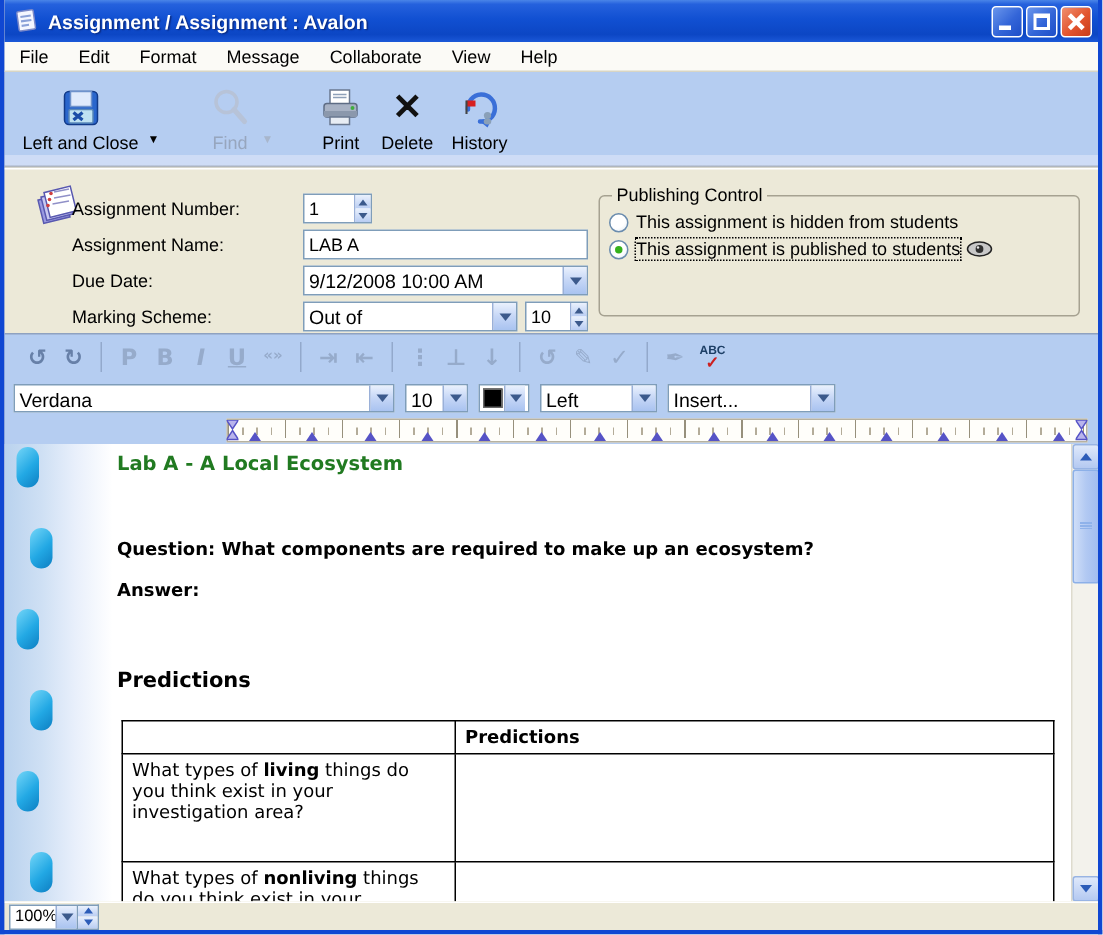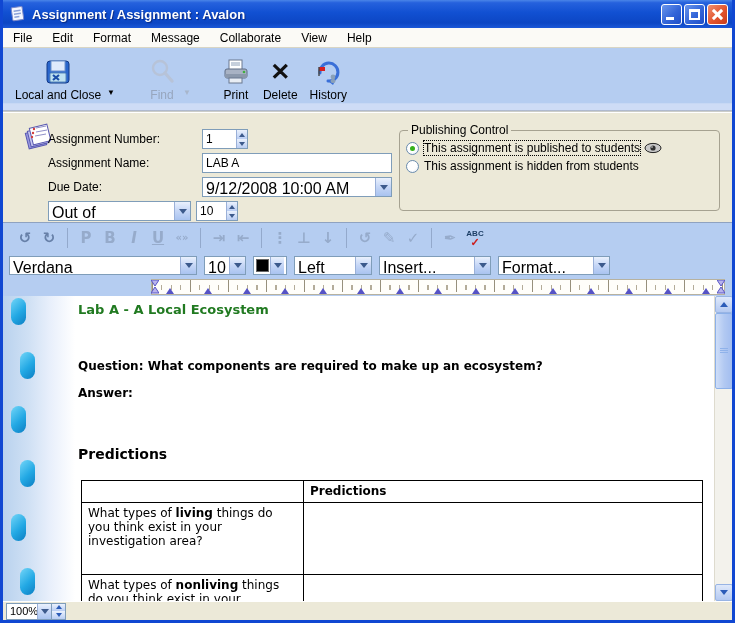--- a/index.html
+++ b/index.html
@@ -39,21 +39,21 @@
   .x-icon { font-size:24px; font-weight:bold; color:#111; line-height:26px; }
 
   
   .formarea { position:absolute; top:112px; left:0; width:729px; height:110px; background:#ece9d8; border-top:1px solid #fff; }
   .form-icon { position:absolute; left:20px; top:8px; }
   .form-rows { position:absolute; left:45px; top:16px; }
   .form-row { display:flex; align-items:center; height:20px; margin-bottom:4px; }
   .form-label { width:154px; font-size:12px; color:#000; }
   .field { display:inline-flex; align-items:stretch; border:1px solid #7f9db9; background:#fff; height:20px; }
   .field input { border:none; outline:none; font-size:12px; font-family:"Liberation Sans",sans-serif; padding:0 3px; width:100%; background:transparent; }
-  .combo-text { font-size:16px; padding:2px 3px 0 3px; flex:1; white-space:nowrap; overflow:hidden; }
+  .combo-text { font-size:13px; padding:2px 3px 0 3px; flex:1; white-space:nowrap; overflow:hidden; }
   .drop-btn { width:16px; background:linear-gradient(180deg,#eaf1fd 0%,#c5d6f6 50%,#a9c3f0 100%);
     border-left:1px solid #9ab0d8; display:flex; align-items:center; justify-content:center; }
   .chev { width:0; height:0; border-left:4px solid transparent; border-right:4px solid transparent; border-top:5px solid #3c5a8c; }
   .spin { width:15px; display:flex; flex-direction:column; border-left:1px solid #9ab0d8; }
   .spin button { flex:1; border:none; background:linear-gradient(180deg,#eaf1fd,#b9cdf3); display:flex; align-items:center; justify-content:center; padding:0; }
   .spin .up::after { content:""; border-left:3px solid transparent; border-right:3px solid transparent; border-bottom:4px solid #3c5a8c; }
   .spin .dn::after { content:""; border-left:3px solid transparent; border-right:3px solid transparent; border-top:4px solid #3c5a8c; }
 
   .pub-group { position:absolute; left:396px; top:10px; width:321px; height:88px;
     border:1px solid #a6a291; border-radius:4px; padding:4px 4px 0 6px; }
@@ -171,21 +171,21 @@
   <div class="toolbar">
     <div class="tb-btn">
       <span class="ico">
         <svg width="30" height="30" viewBox="0 0 30 30">
           <rect x="4" y="4" width="22" height="22" rx="3" fill="#2a66cc" stroke="#123a88"></rect>
           <rect x="8" y="4" width="14" height="10" fill="#dfeafc" stroke="#6f93cc"></rect>
           <rect x="7" y="16" width="16" height="9" rx="1" fill="#bfe2f2" stroke="#5a88b8"></rect>
           <path d="M10 18 L16 23 M16 18 L10 23" stroke="#1b4ea8" stroke-width="2.2"></path>
         </svg>
       </span>
-      <span class="tb-label">Local and Close</span>
+      <span class="tb-label">Left and Close</span>
     </div>
     <span class="tb-caret">▼</span>
     <div class="tb-btn disabled" style="margin-left:18px">
       <span class="ico">
         <svg width="30" height="30" viewBox="0 0 30 30">
           <circle cx="13" cy="11" r="7" fill="none" stroke="#b7c3d8" stroke-width="2.4"></circle>
           <line x1="18" y1="16" x2="25" y2="24" stroke="#b7c3d8" stroke-width="3.4" stroke-linecap="round"></line>
         </svg>
       </span>
       <span class="tb-label">Find</span>
@@ -257,50 +257,51 @@
       <div class="form-row">
         <span class="form-label">Due Date:</span>
         <span class="field" style="width:190px">
           <span class="combo-text">9/12/2008 10:00 AM</span>
           <span class="drop-btn">
               <span class="chev"></span>
             </span>
         </span>
       </div>
       <div class="form-row">
+        <span class="form-label">Marking Scheme:</span>
         <span class="field" style="width:143px">
           <span class="combo-text">Out of</span>
           <span class="drop-btn">
               <span class="chev"></span>
             </span>
         </span>
         <span class="field" style="width:42px; margin-left:5px">
           <input value="10" style="">
           <span class="spin">
             <button class="up"></button>
             <button class="dn"></button>
           </span>
         </span>
       </div>
     </div>
 
     <fieldset class="pub-group">
       <legend>Publishing Control</legend>
+      <div class="radio-row">
+        <span class="radio"></span>
+        <span class="radio-label">This assignment is hidden from students</span>
+      </div>
       <div class="radio-row">
         <span class="radio sel"></span>
         <span class="radio-label focused">This assignment is published to students</span>
         <svg class="eye" width="18" height="12" viewBox="0 0 18 12">
           <ellipse cx="9" cy="6" rx="8" ry="4.6" fill="#c8c8c8" stroke="#222"></ellipse>
           <circle cx="9" cy="6" r="2.6" fill="#303030"></circle>
           <circle cx="8" cy="5" r="0.8" fill="#e8e8e8"></circle>
         </svg>
-      </div>
-      <div class="radio-row">
-        <span class="radio"></span>
-        <span class="radio-label">This assignment is hidden from students</span>
       </div>
     </fieldset>
   </div>
 
   <div class="fmtbar">
     <span class="fi en">↺</span>
     <span class="fi en">↻</span>
     <span class="fsep"></span>
     <span class="fi">P</span>
     <span class="fi">B</span>
@@ -320,21 +321,21 @@
     <span class="fi">✓</span>
     <span class="fsep"></span>
     <span class="fi">✒</span>
     <span class="spell">
       <span class="abc">ABC</span>
       <span class="chk">✓</span>
     </span>
   </div>
 
   <div class="fontbar">
-    <span class="field" style="width:188px">
+    <span class="field" style="width:254px">
       <span class="combo-text">Verdana</span>
       <span class="drop-btn">
           <span class="chev"></span>
         </span>
     </span>
     <span class="field" style="width:42px">
       <span class="combo-text">10</span>
       <span class="drop-btn">
           <span class="chev"></span>
         </span>
@@ -346,26 +347,20 @@
         </span>
     </span>
     <span class="field" style="width:78px">
       <span class="combo-text">Left</span>
       <span class="drop-btn">
           <span class="chev"></span>
         </span>
     </span>
     <span class="field" style="width:112px">
       <span class="combo-text">Insert...</span>
-      <span class="drop-btn">
-          <span class="chev"></span>
-        </span>
-    </span>
-    <span class="field" style="width:112px">
-      <span class="combo-text">Format...</span>
       <span class="drop-btn">
           <span class="chev"></span>
         </span>
     </span>
   </div>
 
   <div class="rulerbar">
     <div class="ruler">
       <div class="ticks-minor"></div>
       <div class="ticks-major"></div>

